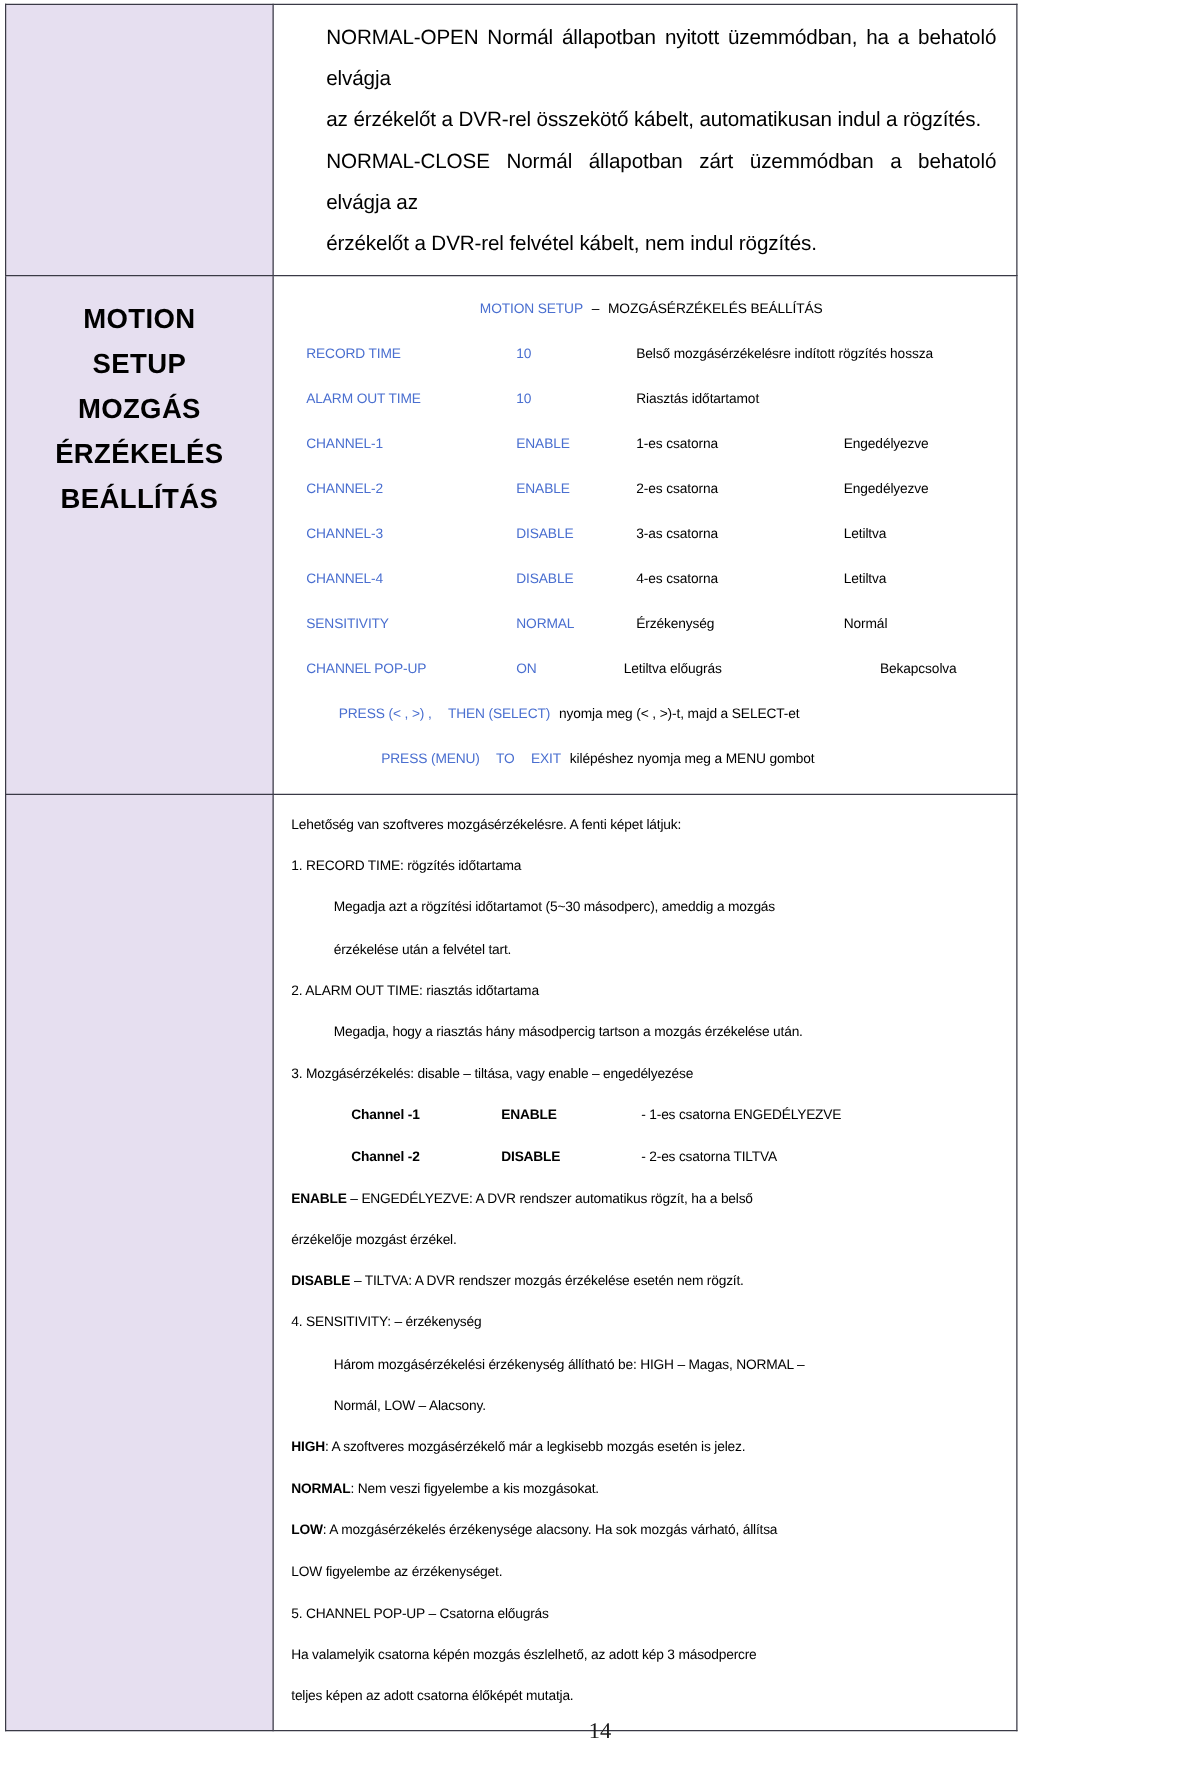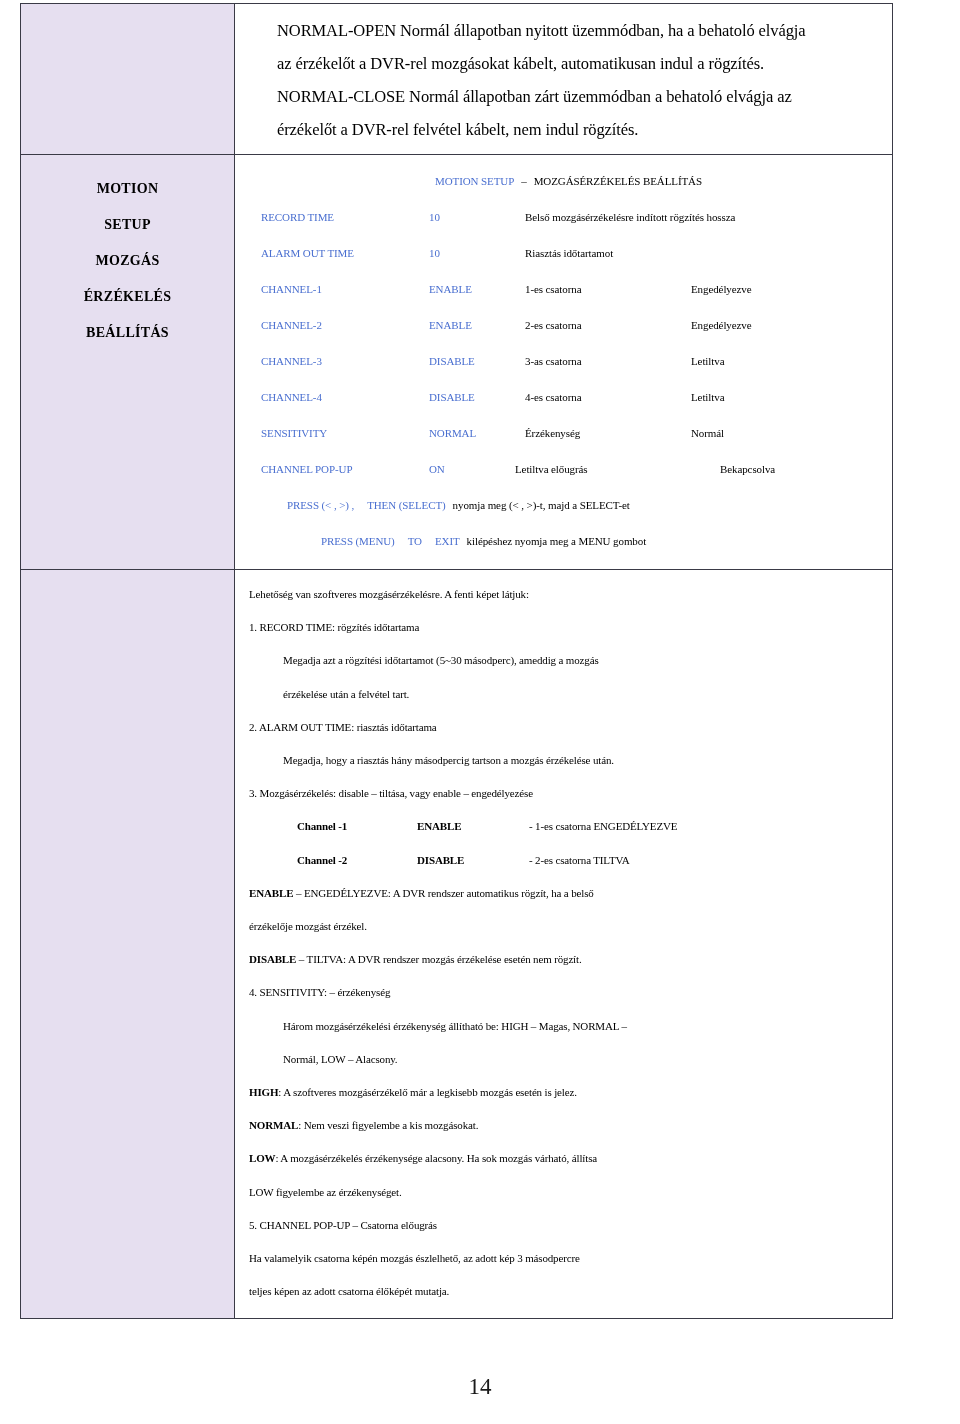--- a/index.html
+++ b/index.html
@@ -18,26 +18,25 @@
 
   .page {
     position: relative;
     width: 960px;
     height: 1424px;
   }
 
   
   .doc-table {
     position: absolute;
-    left: 20px;
+    left: 4px;
     top: 3px;
-    width: 873px;
+    width: 810px;
     border-collapse: collapse;
     table-layout: fixed;
-    font-family: Liberation Serif, serif;
   }
   .doc-table td {
     border: 1.4px solid #3a3a46;
     vertical-align: top;
     padding: 0;
   }
 
   .side-cell {
     width: 214px;
     background: #e6dff0;
@@ -55,21 +54,21 @@
     letter-spacing: -0.1px;
   }
   .intro p { margin: 0; }
   .intro p.just { text-align: justify; text-align-last: left; }
 
   
   .side-labels {
     padding: 16px 0 0 0;
     text-align: center;
     font-weight: bold;
-    font-size: 14px;
+    font-size: 22px;
     line-height: 36px;
     letter-spacing: 0.3px;
   }
   .side-labels div { white-space: nowrap; }
 
   
   .menu-block {
     padding: 8px 10px 10px 10px;
     font-size: 11px;
     line-height: 36px;
@@ -121,42 +120,42 @@
   b { font-weight: bold; }
 
   
   .page-number {
     position: absolute;
     left: 0;
     top: 1374px;
     width: 960px;
     text-align: center;
     font-family: "Liberation Serif", serif;
-    font-size: 23px;
+    font-size: 18px;
     color: #1a1a1a;
   }
 </style>
 </head>
 <body>
 
 <div class="page">
 
   <table class="doc-table">
     <colgroup>
         <col style="width:214px">
         <col>
       </colgroup>
     <tbody>
 
       <tr>
         <td class="side-cell"></td>
         <td class="main-cell">
           <div class="intro">
             <p class="just">NORMAL-OPEN Normál állapotban nyitott üzemmódban, ha a behatoló elvágja</p>
-            <p>az érzékelőt a DVR-rel mozgásokat kábelt, automatikusan indul a rögzítés.</p>
+            <p>az érzékelőt a DVR-rel összekötő kábelt, automatikusan indul a rögzítés.</p>
             <p class="just">NORMAL-CLOSE Normál állapotban zárt üzemmódban a behatoló elvágja az</p>
             <p>érzékelőt a DVR-rel felvétel kábelt, nem indul rögzítés.</p>
           </div>
         </td>
       </tr>
 
       <tr>
         <td class="side-cell">
           <div class="side-labels">
             <div>MOTION</div>

